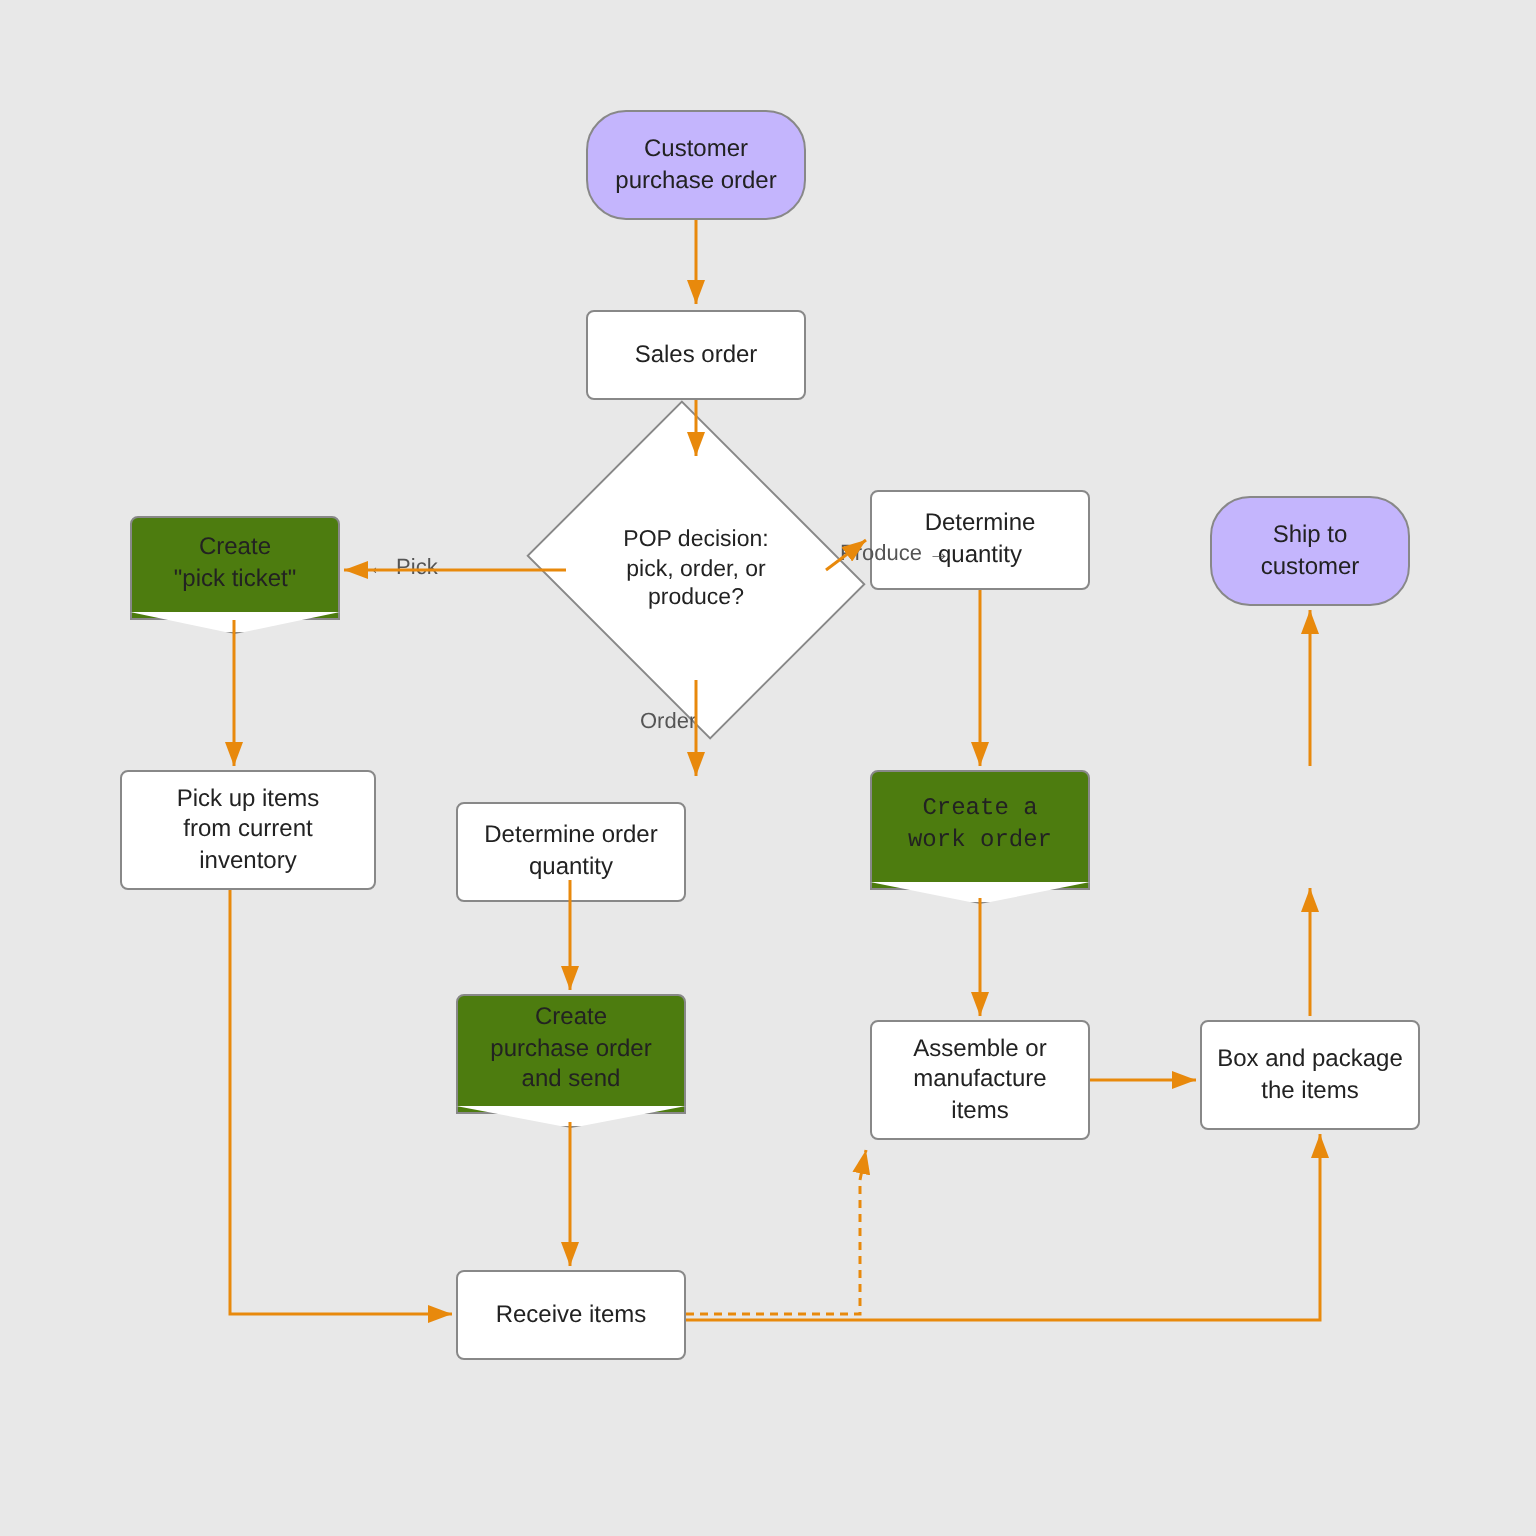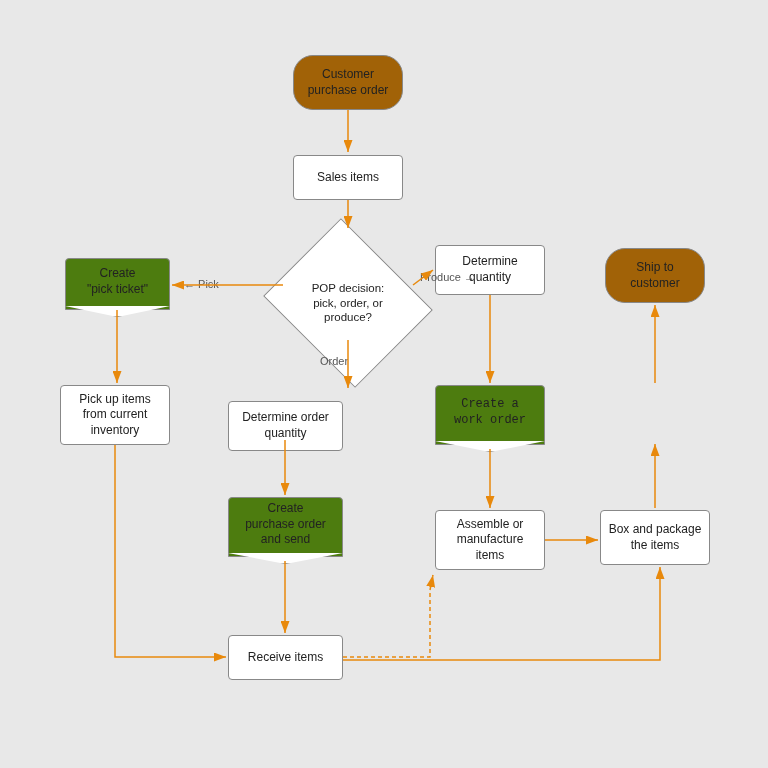--- a/index.html
+++ b/index.html
@@ -26,21 +26,21 @@
       position: absolute;
       display: flex;
       align-items: center;
       justify-content: center;
       text-align: center;
       font-size: 12px;
       line-height: 1.3;
       color: #222;
     }
     .node-rounded {
-      background: #a16207;
+      background: #c4b5fd;
       border: 1.5px solid #888;
       border-radius: 20px;
     }
     .node-rect {
       background: #fff;
       border: 1.5px solid #888;
       border-radius: 4px;
     }
     .node-document {
       background: #4d7c0f;
@@ -94,36 +94,36 @@
 <body>
 
 <div id="diagram">
 
   <div class="node node-rounded" style="width:110px;height:55px;left:293px;top:55px;">
     <span style="white-space:pre-line;">Customer
 purchase order</span>
   </div>
 
   <div class="node node-rect" style="width:110px;height:45px;left:293px;top:155px;">
-    <span>Sales items</span>
-  </div>
-
-  <div class="diamond-container" style="width:130px;height:110px;left:283px;top:248px;justify-content:center;">
+    <span>Sales order</span>
+  </div>
+
+  <div class="diamond-container" style="width:130px;height:110px;left:283px;top:230px;justify-content:center;">
     <div class="diamond"></div>
     <span class="diamond-text" style="white-space:pre-line;">POP decision:
 pick, order, or
 produce?</span>
   </div>
 
   <div class="node node-document" style="width:105px;height:52px;left:65px;top:258px;">
     <span style="white-space:pre-line;font-size:12px;padding-bottom:5px;">Create
 "pick ticket"</span>
   </div>
 
-  <div class="node node-rect" style="width:110px;height:60px;left:60px;top:385px;">
+  <div class="node node-rect" style="width:128px;height:60px;left:60px;top:385px;">
     <span style="white-space:pre-line;">Pick up items
 from current
 inventory</span>
   </div>
 
   <div class="node node-rect" style="width:115px;height:50px;left:228px;top:390px;margin-top:11px;">
     <span style="white-space:pre-line;">Determine order
 quantity</span>
   </div>
 

